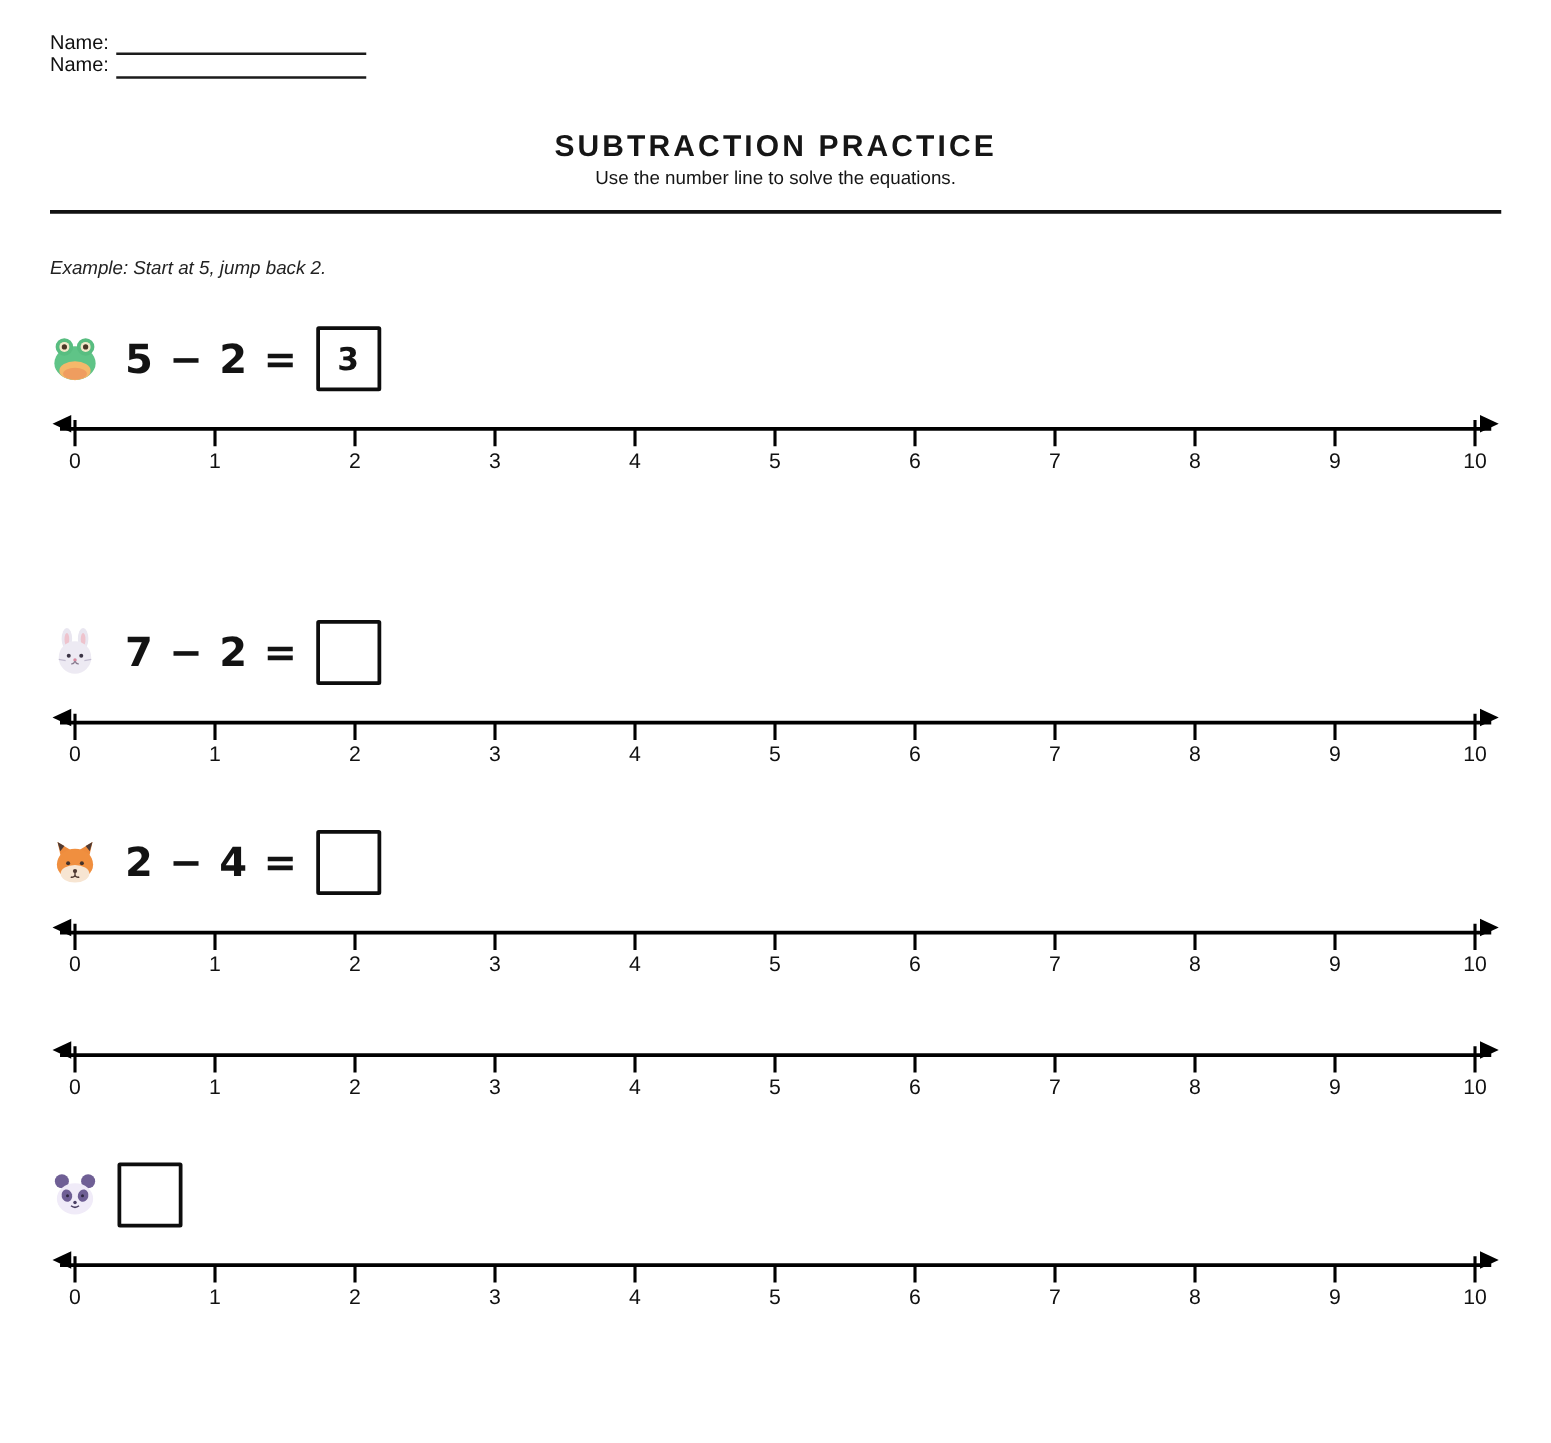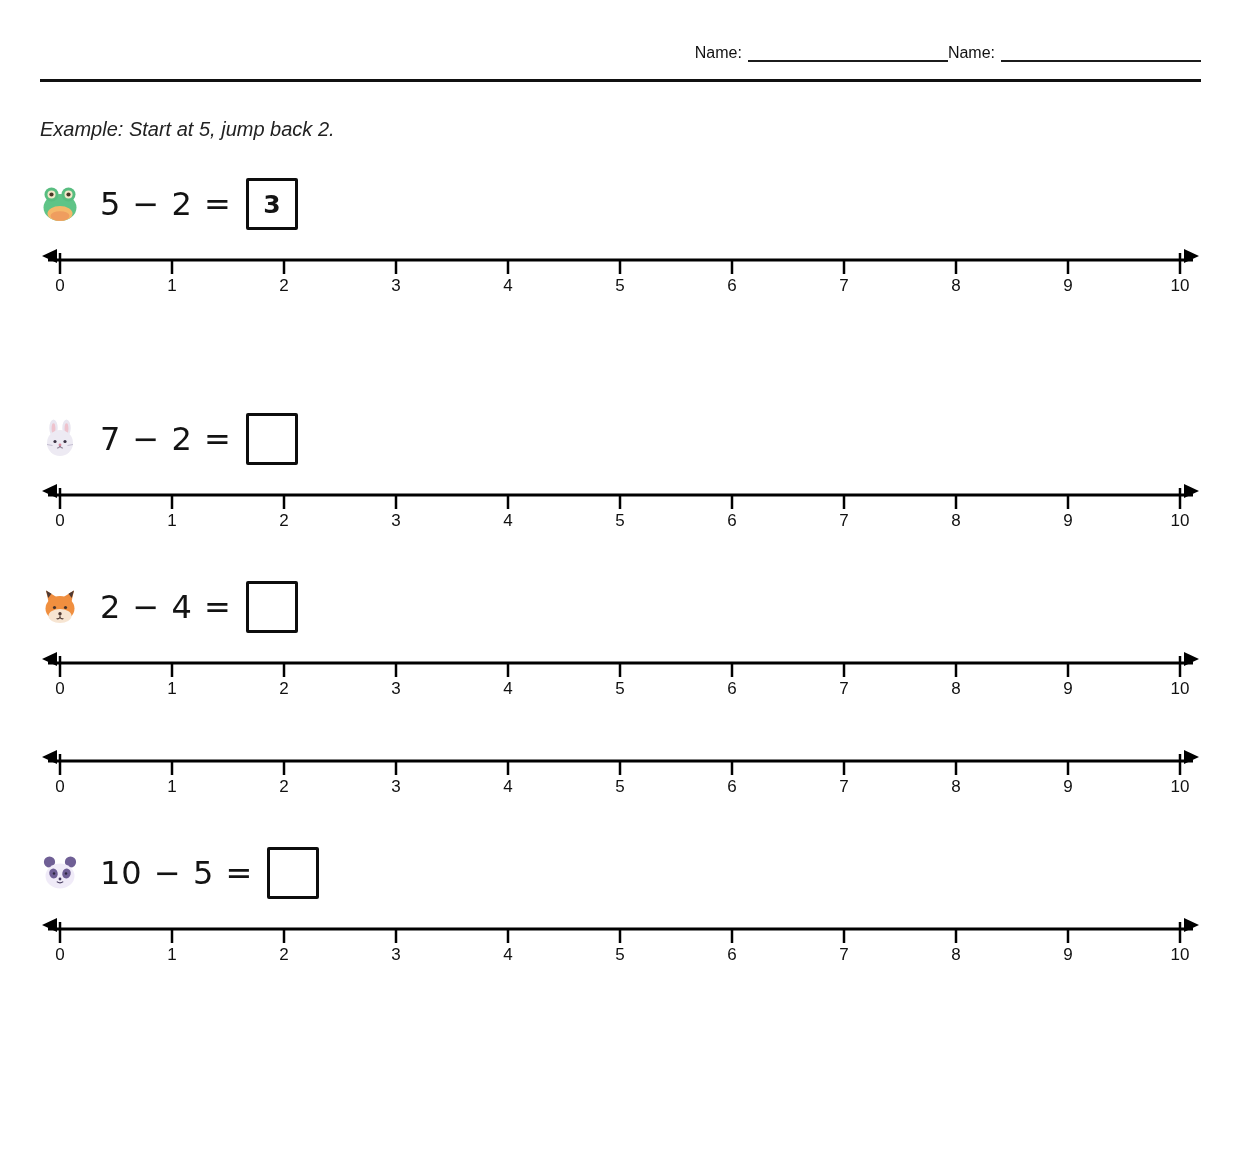--- a/index.html
+++ b/index.html
@@ -7,22 +7,23 @@
   body {
     width: 1241px; height: 1154px;
     font-family: "Liberation Sans", sans-serif;
     color: #111;
     overflow: hidden;
   }
   .page { width: 1241px; height: 1154px; padding: 0 40px; }
 
   
   .header-row {
-    display: flex; justify-content: flex-end;
-    padding-top: 44px;
+    display: flex; justify-content: center;
+    padding-top: 26px;
+    flex-direction: column;
   }
   .fill-group { display: flex; align-items: flex-end; }
   .fill-label { font-size: 16px; color: #111; line-height: 1.15; }
   .write-line {
     width: 200px; height: 1em;
     border-bottom: 2px solid #1c1c1c;
     margin-left: 6px;
   }
 
   
@@ -30,33 +31,33 @@
   .title {
     font-size: 24px; font-weight: bold; letter-spacing: 2.5px;
     color: #161616; line-height: 1.1;
   }
   .subtitle { font-size: 15px; margin-top: 3px; color: #151515; }
 
   .rule { border: none; border-top: 3px solid #111; margin-top: 17px; }
 
   .example {
     margin-top: 35px;
-    font-size: 20px; font-style: italic; color: #222;
+    font-size: 15px; font-style: italic; color: #222;
     line-height: 1.2;
   }
 
   
   .problems { margin-top: 37px; }
   .problem { margin-bottom: 48px; }
   .problem--spacious { margin-bottom: 115px; }
   .equation-row { display: flex; align-items: center; }
   .animal { width: 40px; height: 40px; flex: 0 0 40px; }
   .equation {
     font-family: "DejaVu Sans", sans-serif;
-    font-weight: normal; font-size: 32px; color: #131313;
+    font-weight: bold; font-size: 32px; color: #131313;
     margin-left: 20px; letter-spacing: 1px; white-space: pre;
   }
   .answer-box {
     width: 52px; height: 52px;
     border: 3px solid #0d0d0d; border-radius: 2px;
     margin-left: 14px;
     display: flex; align-items: center; justify-content: center;
     background: #fff;
   }
   .answer-value {
@@ -74,20 +75,24 @@
     <div class="fill-group">
       <span class="fill-label">Name:</span>
       <span class="write-line"></span>
     </div>
     <div class="fill-group">
       <span class="fill-label">Name:</span>
       <span class="write-line"></span>
     </div>
   </div>
 
+  <div class="title-block">
+    <div class="title">SUBTRACTION PRACTICE</div>
+    <div class="subtitle">Use the number line to solve the equations.</div>
+  </div>
 
   <hr class="rule">
 
   <div class="example">Example: Start at 5, jump back 2.</div>
 
   <div class="problems">
 
     <div class="problem problem--spacious">
       <div class="equation-row">
         <svg class="animal" viewBox="0 0 40 40">
@@ -268,21 +273,20 @@
           <circle cx="9.5" cy="9" r="5.6" fill="#6f5f95"></circle>
           <circle cx="30.5" cy="9" r="5.6" fill="#6f5f95"></circle>
           <ellipse cx="20" cy="23" rx="14.5" ry="12.5" fill="#f0ebf8"></ellipse>
           <ellipse cx="13.5" cy="20.5" rx="4.2" ry="5" fill="#6f5f95" transform="rotate(-14 13.5 20.5)"></ellipse>
           <ellipse cx="26.5" cy="20.5" rx="4.2" ry="5" fill="#6f5f95" transform="rotate(14 26.5 20.5)"></ellipse>
           <circle cx="14" cy="20.5" r="1.2" fill="#2e2640"></circle>
           <circle cx="26" cy="20.5" r="1.2" fill="#2e2640"></circle>
           <circle cx="20" cy="26" r="1.4" fill="#4a3f63"></circle>
           <path d="M16.8 28.6 q3.2 2.6 6.4 0" stroke="#4a3f63" stroke-width="1.2" fill="none"></path>
         </svg>
-        <span class="equation">10 − 5 =</span>
         <span class="answer-box">
           <span class="answer-value"></span>
         </span>
       </div>
       <div class="numberline"><svg width="1161" height="50" viewBox="0 0 1161 50">
             <line x1="8" y1="12" x2="1153" y2="12" stroke="#000" stroke-width="3"></line>
             <polygon points="2,8 17,1 17,15" fill="#000"></polygon>
             <polygon points="1159,8 1144,1 1144,15" fill="#000"></polygon>
             <line x1="20" y1="5" x2="20" y2="26" stroke="#000" stroke-width="2.5"></line>
             <text x="20" y="43" text-anchor="middle" font-size="17" fill="#111" font-family="Liberation Sans, sans-serif">0</text>

